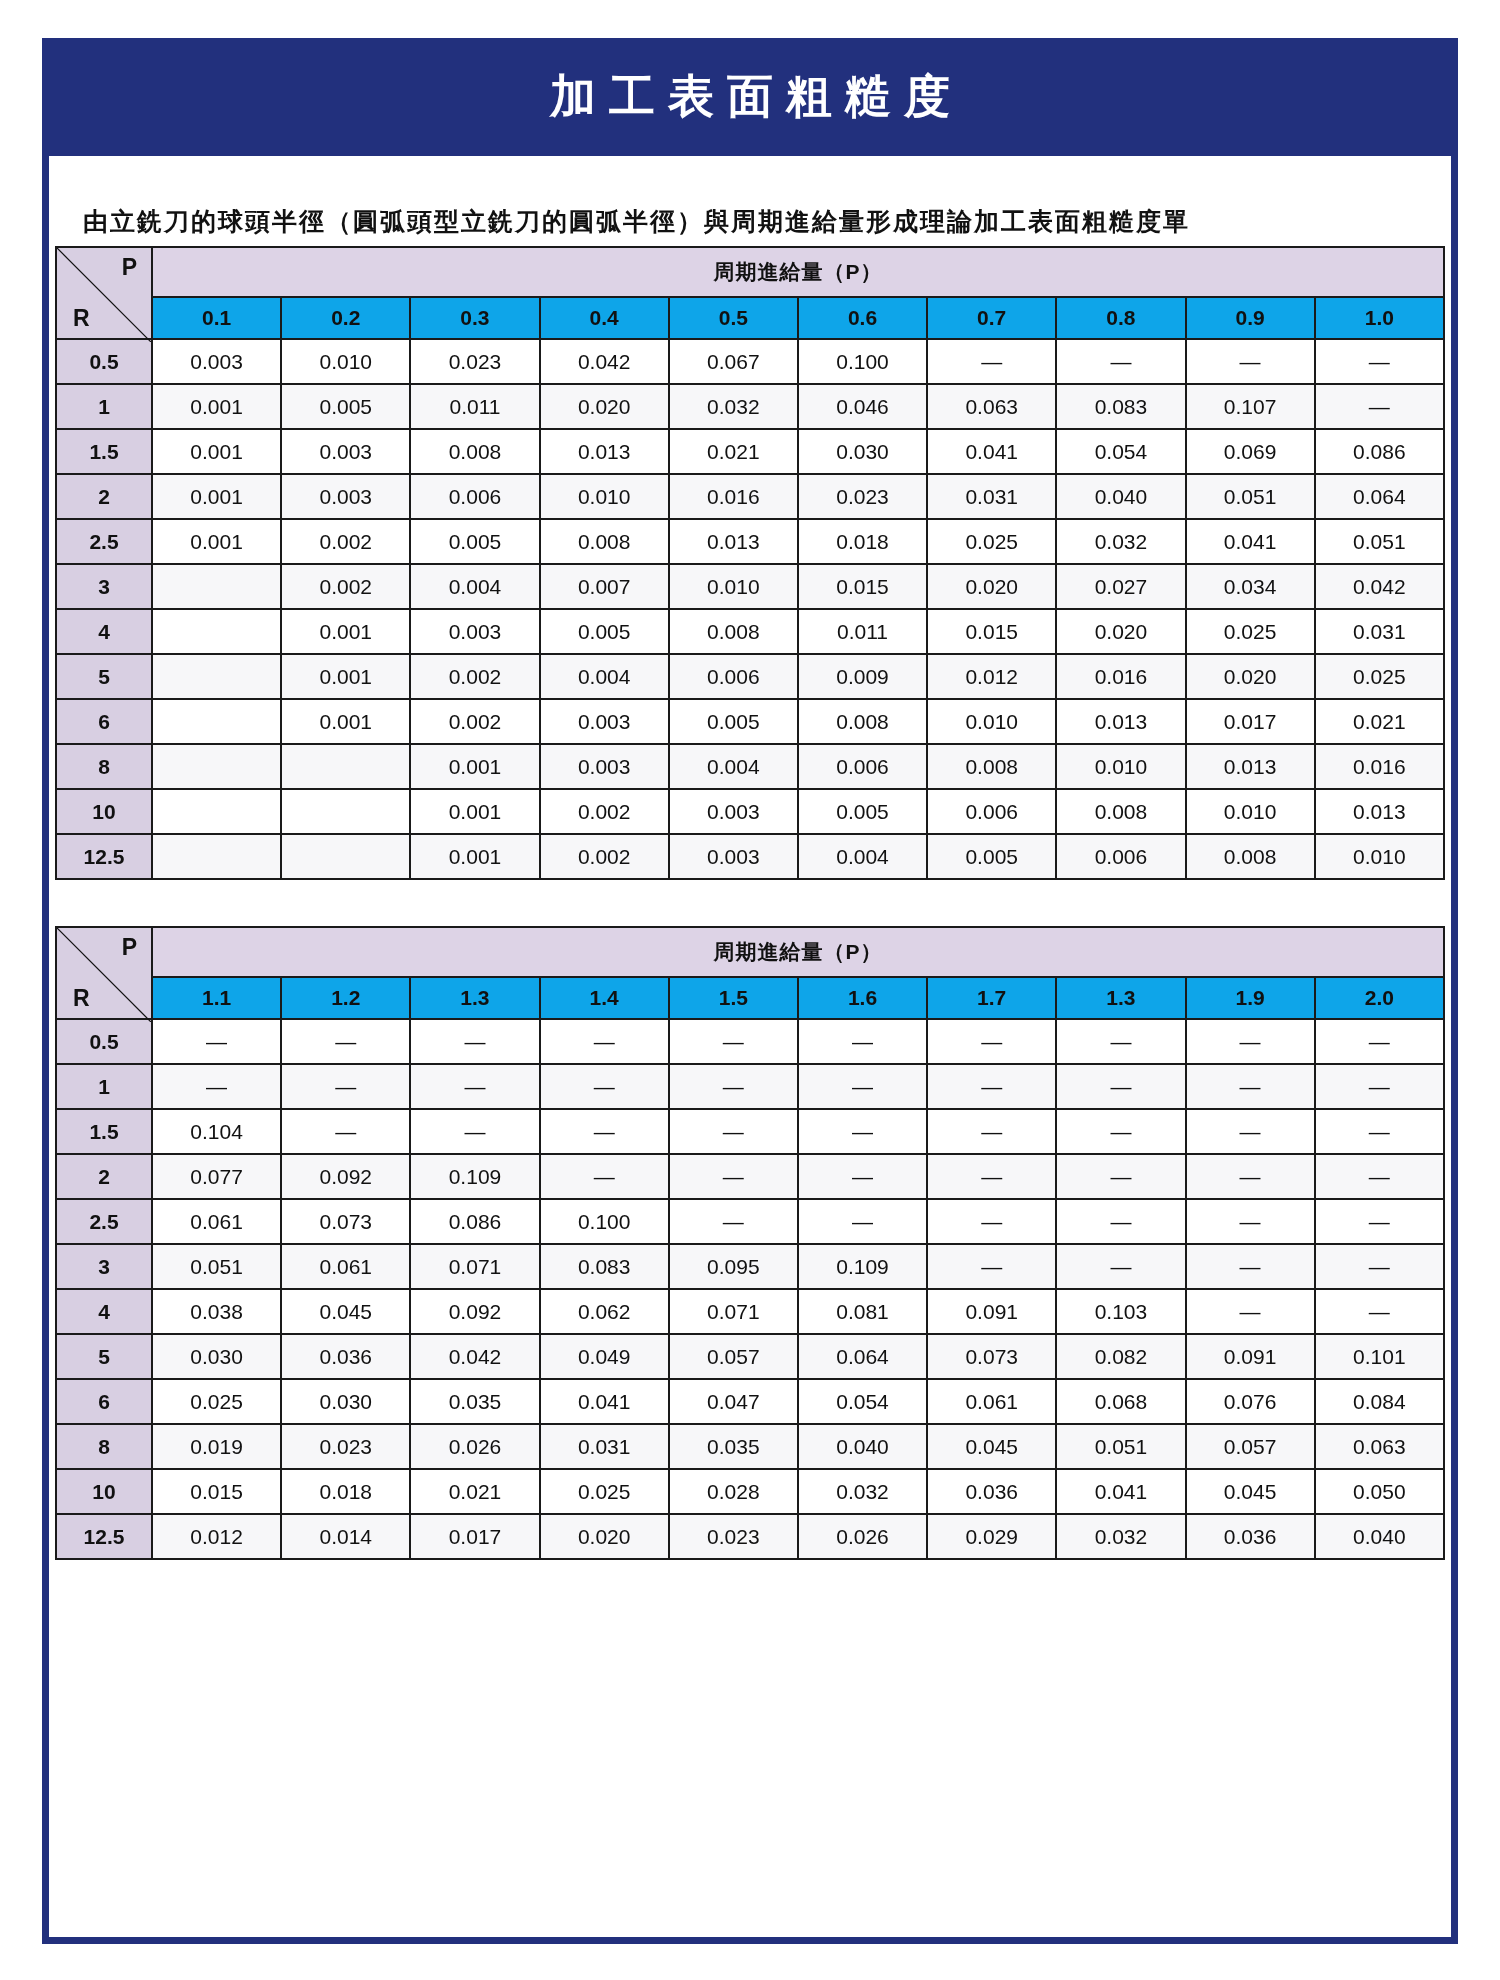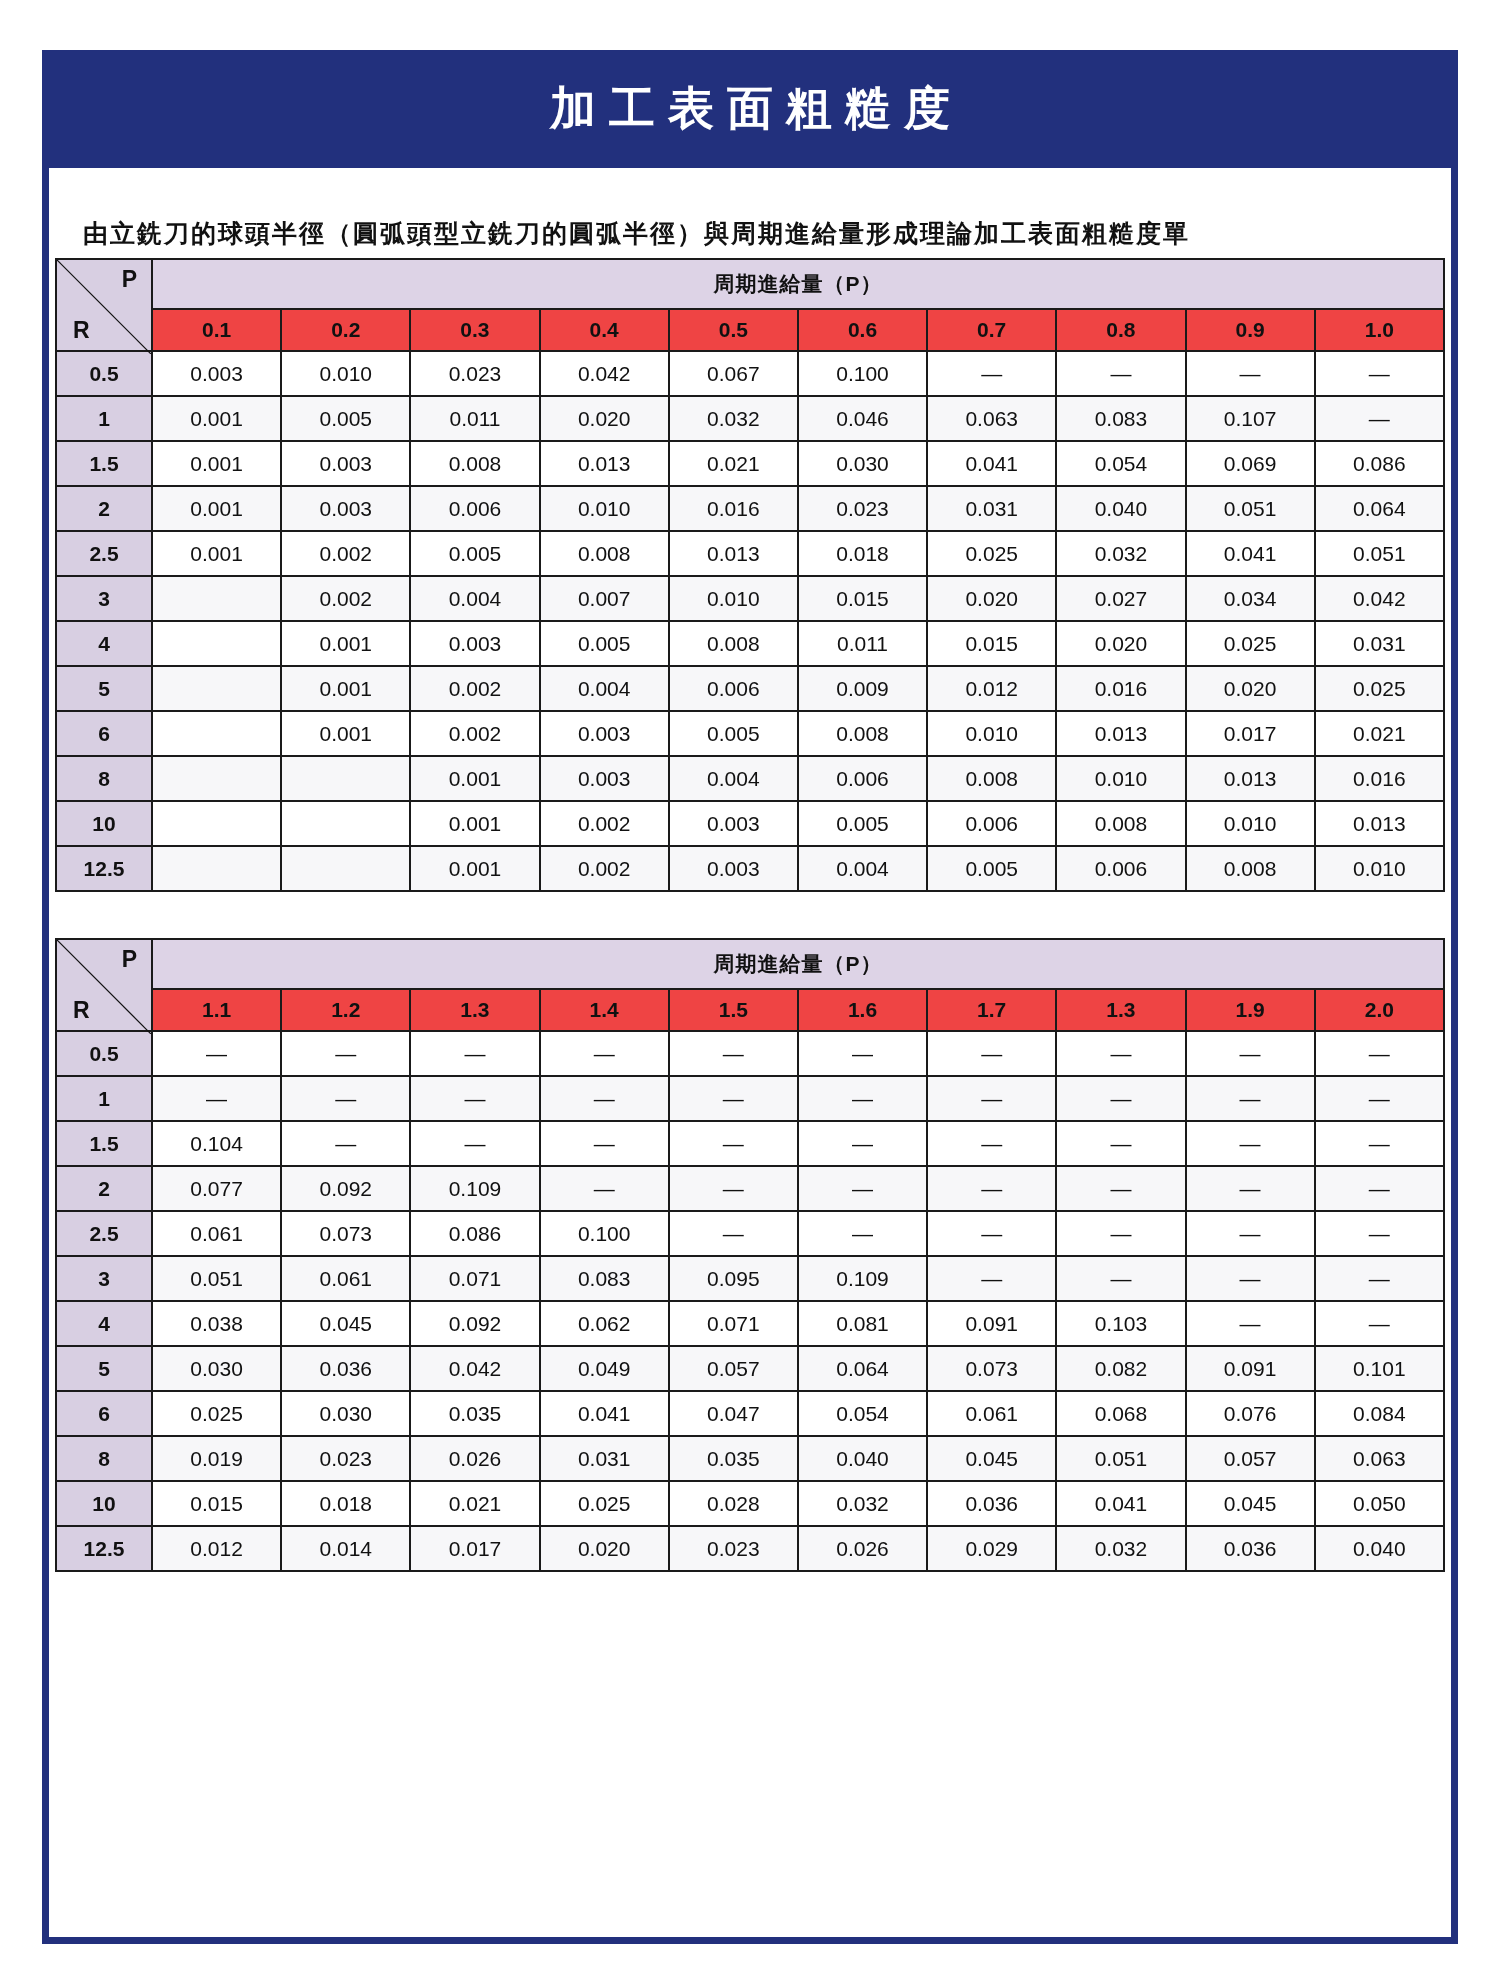--- a/index.html
+++ b/index.html
@@ -9,21 +9,21 @@
     height: 1980px;
     background: #ffffff;
     font-family: "Liberation Sans", "DejaVu Sans", sans-serif;
   }
   .page {
     position: absolute;
     left: 0; top: 0;
     width: 1500px;
     height: 1980px;
     background: #ffffff;
-    padding: 50px 42px 36px 42px;
+    padding: 38px 42px 36px 42px;
   }
   .frame {
     width: 100%;
     height: 100%;
     border-left: 7px solid #22307d;
     border-right: 7px solid #22307d;
     border-bottom: 7px solid #22307d;
     display: flex;
     flex-direction: column;
     background: #ffffff;
@@ -103,21 +103,21 @@
   th.grouphead {
     background: #ddd3e6;
     height: 50px;
     font-size: 25px;
     font-weight: bold;
     font-family: "DejaVu Sans", "Liberation Sans", sans-serif;
     letter-spacing: 1px;
     border-bottom: 2px solid #1a1a1a;
   }
   th.colhead {
-    background: #ef4444;
+    background: #0ea5e9;
     height: 42px;
     font-size: 22px;
     font-weight: bold;
   }
   td.rowhead {
     background: #d8cfe2;
     font-weight: bold;
     font-size: 22px;
     height: 45px;
     border-right: 2px solid #1a1a1a;

